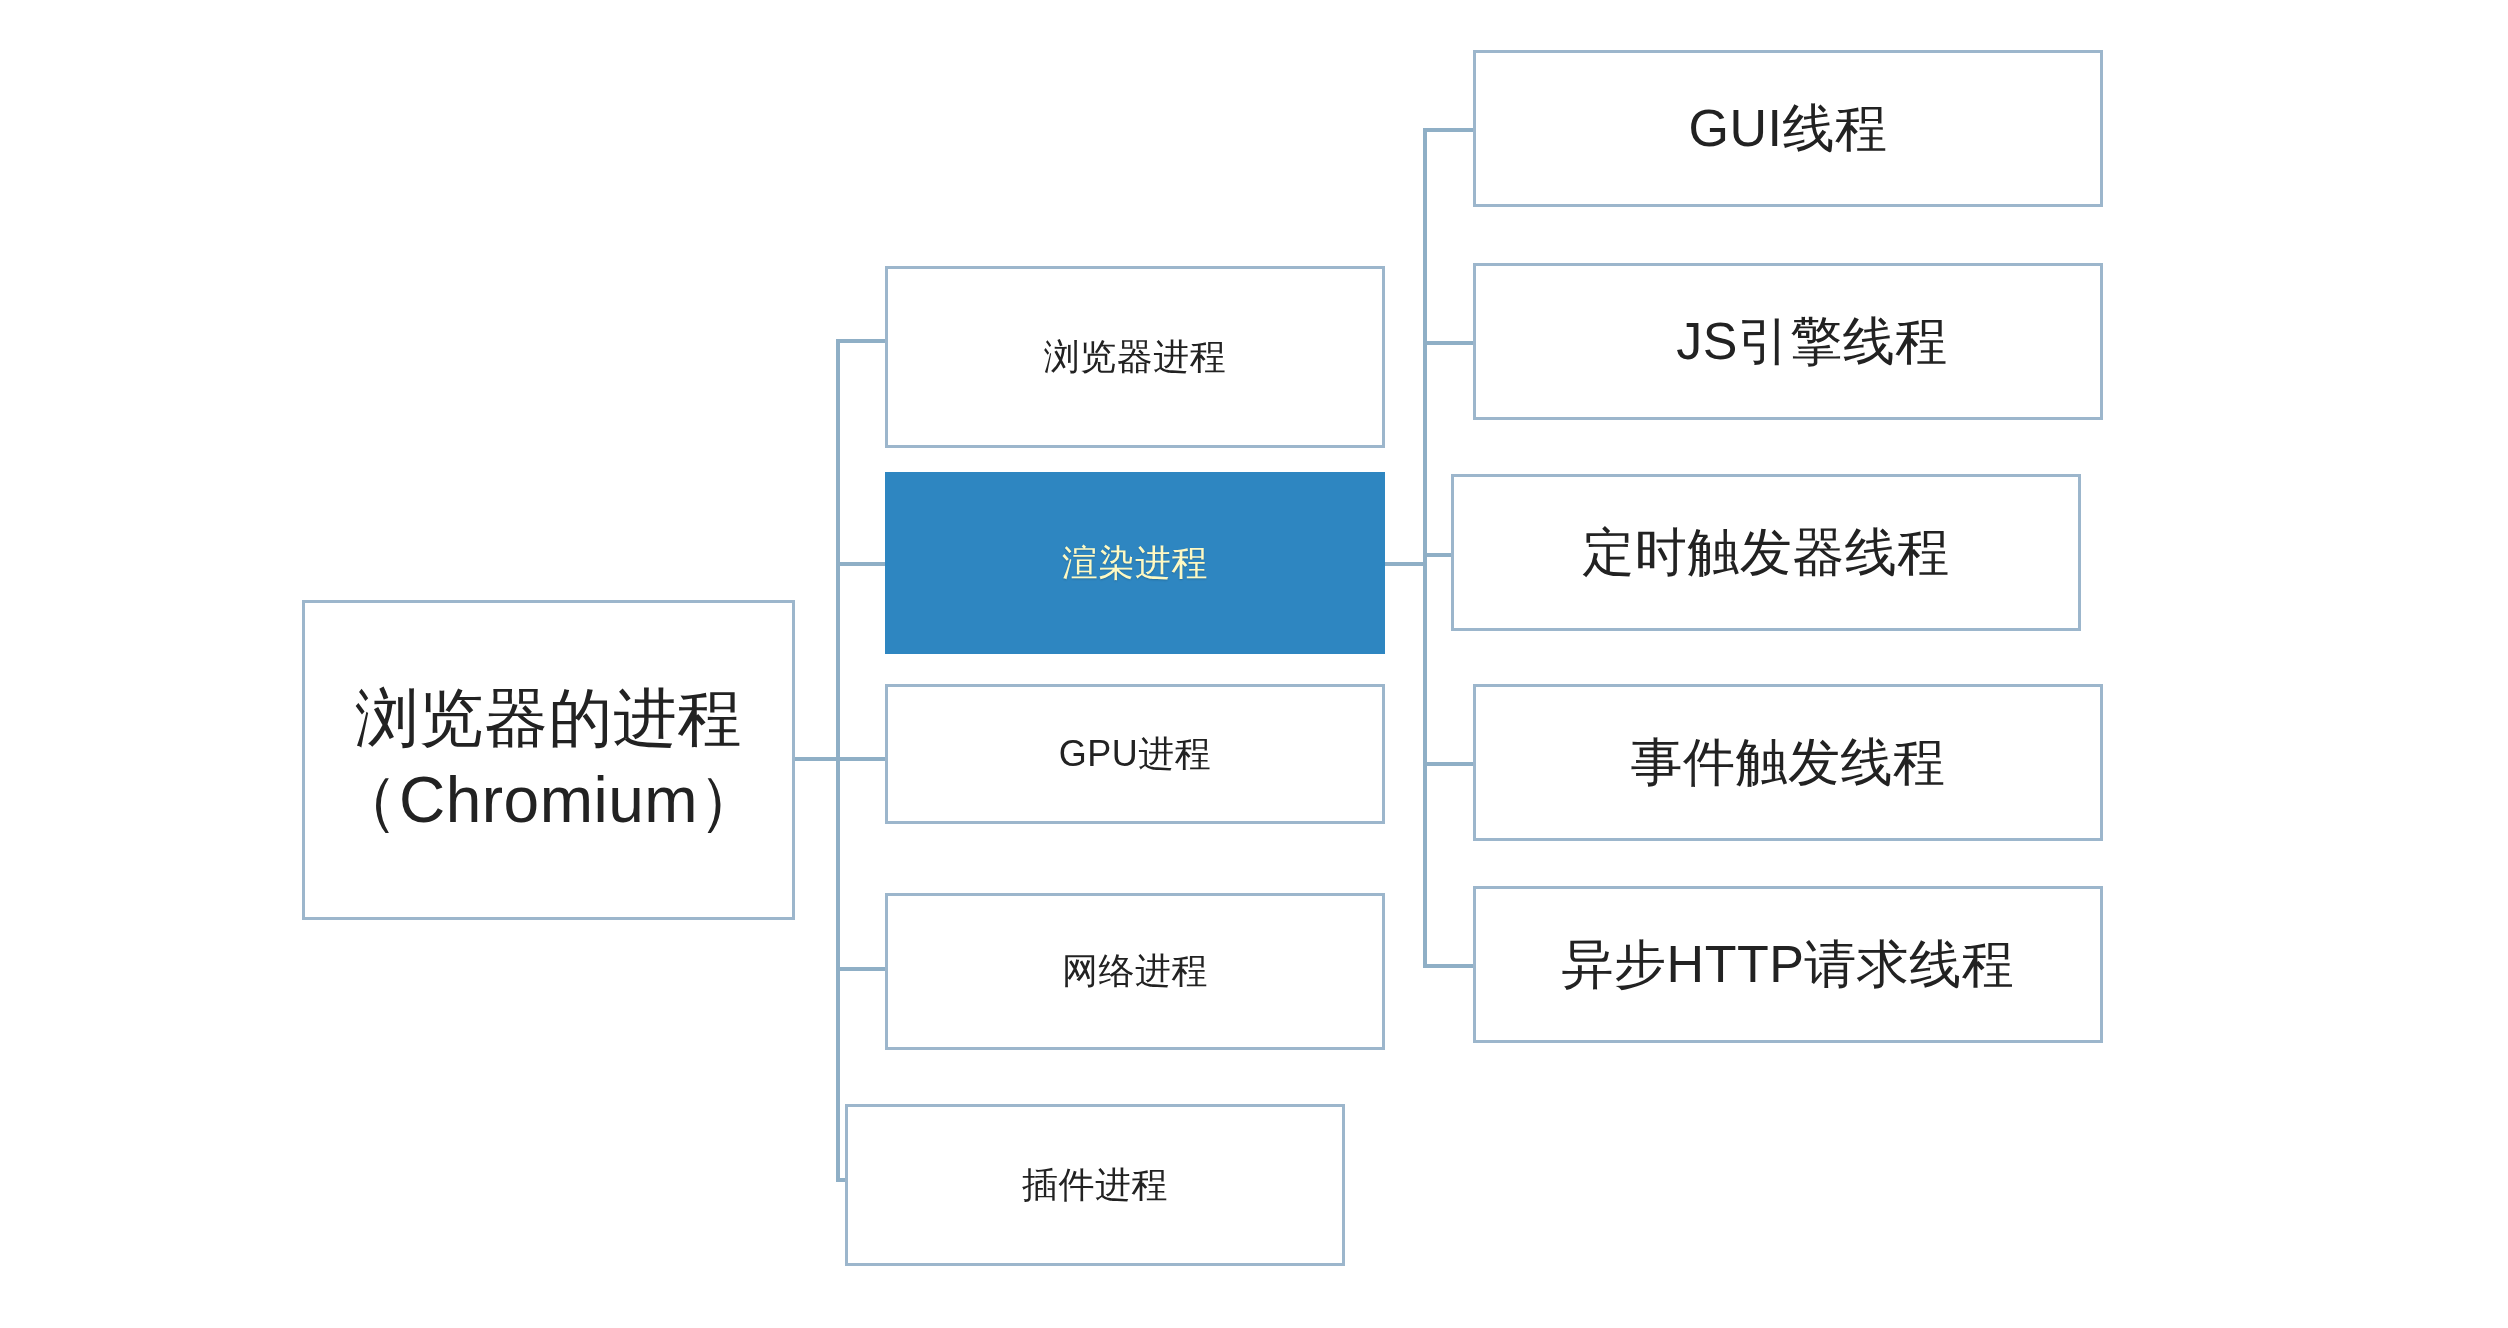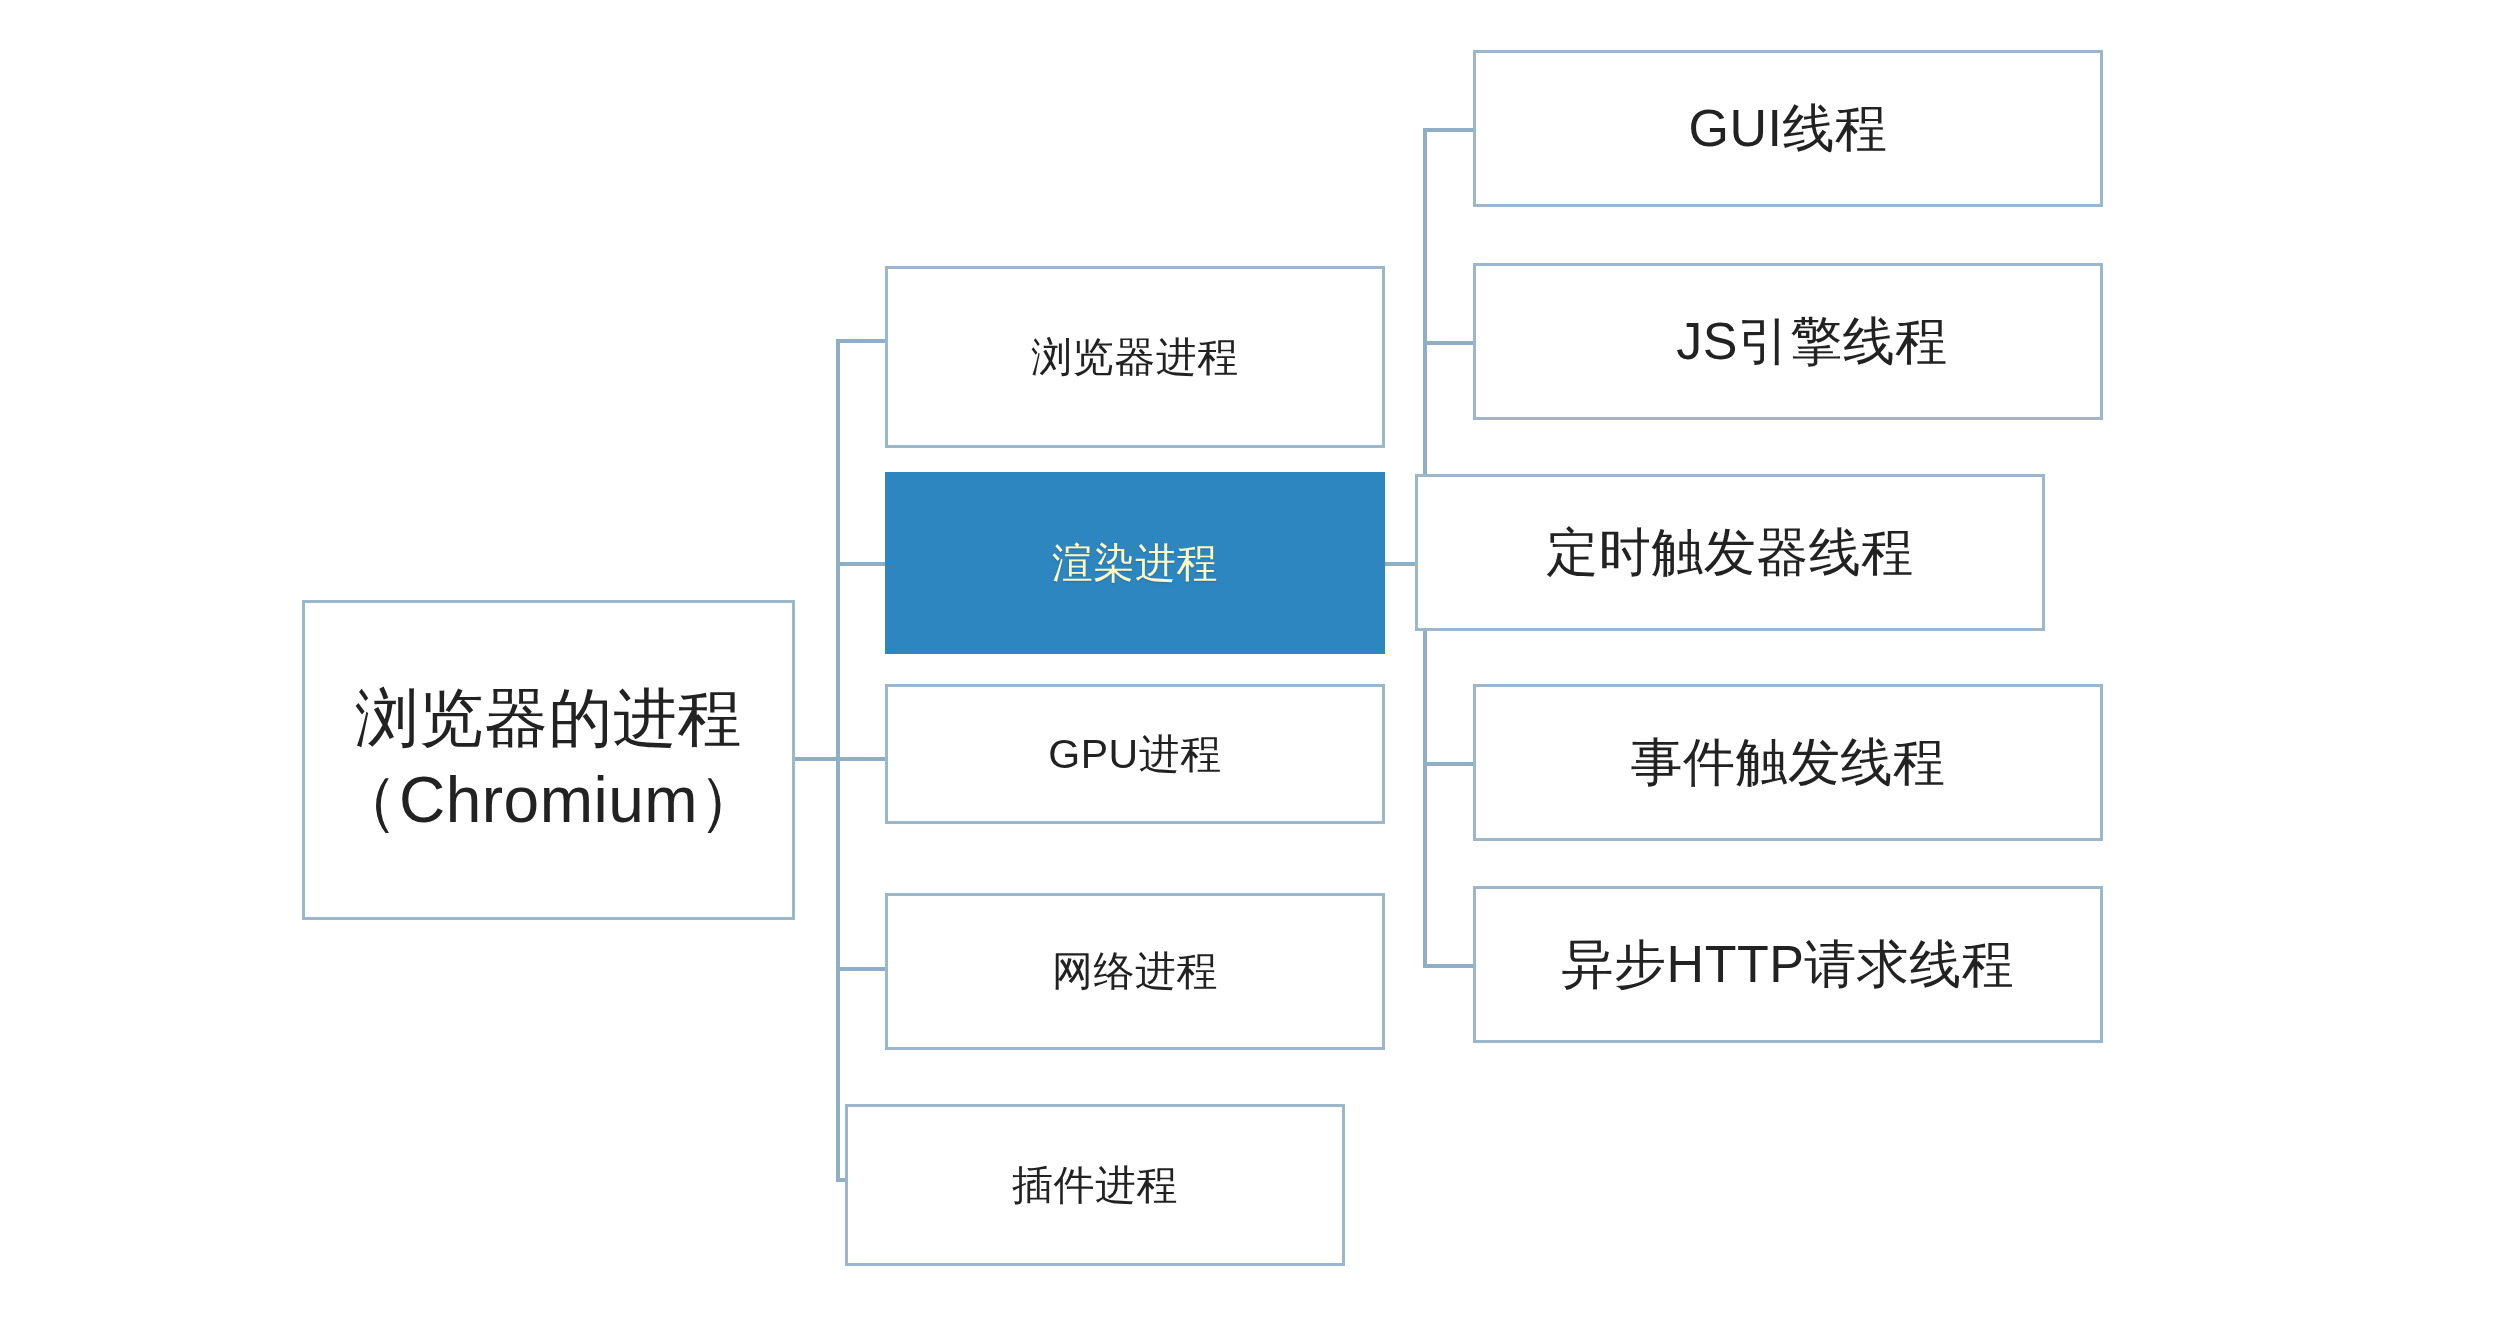--- a/index.html
+++ b/index.html
@@ -29,21 +29,21 @@
     color: #222222;
     line-height: 1.28;
     letter-spacing: 0.5px;
     white-space: pre-line;
     z-index: 3;
   }
   .node.root {
     font-size: 64px;
   }
   .node.level2 {
-    font-size: 41px;
+    font-size: 36px;
   }
   .node.level3 {
     font-size: 52px;
   }
   .node.highlight {
     background: #2E86C1;
     border-color: #2E86C1;
     color: #fef9c3;
     text-shadow: 0 1px 2px rgba(0,0,0,0.18);
   }
@@ -90,19 +90,19 @@
   <div class="node level2" style="left:885px; top:684px; width:500px; height:140px;">GPU进程</div>
 
   <div class="node level2" style="left:885px; top:893px; width:500px; height:157px;">网络进程</div>
 
   <div class="node level2" style="left:845px; top:1104px; width:500px; height:162px;">插件进程</div>
 
   <div class="node level3" style="left:1473px; top:50px; width:630px; height:157px;">GUI线程</div>
 
   <div class="node level3" style="left:1473px; top:263px; width:630px; height:157px;padding-left:48px;">JS引擎线程</div>
 
-  <div class="node level3" style="left:1415px; top:474px; width:630px; height:157px;text-align:center;">定时触发器线程</div>
+  <div class="node level3" style="left:1451px; top:474px; width:630px; height:157px;text-align:center;">定时触发器线程</div>
 
   <div class="node level3" style="left:1473px; top:684px; width:630px; height:157px;">事件触发线程</div>
 
   <div class="node level3" style="left:1473px; top:886px; width:630px; height:157px;">异步HTTP请求线程</div>
 
 </div>
 
 </body></html>

